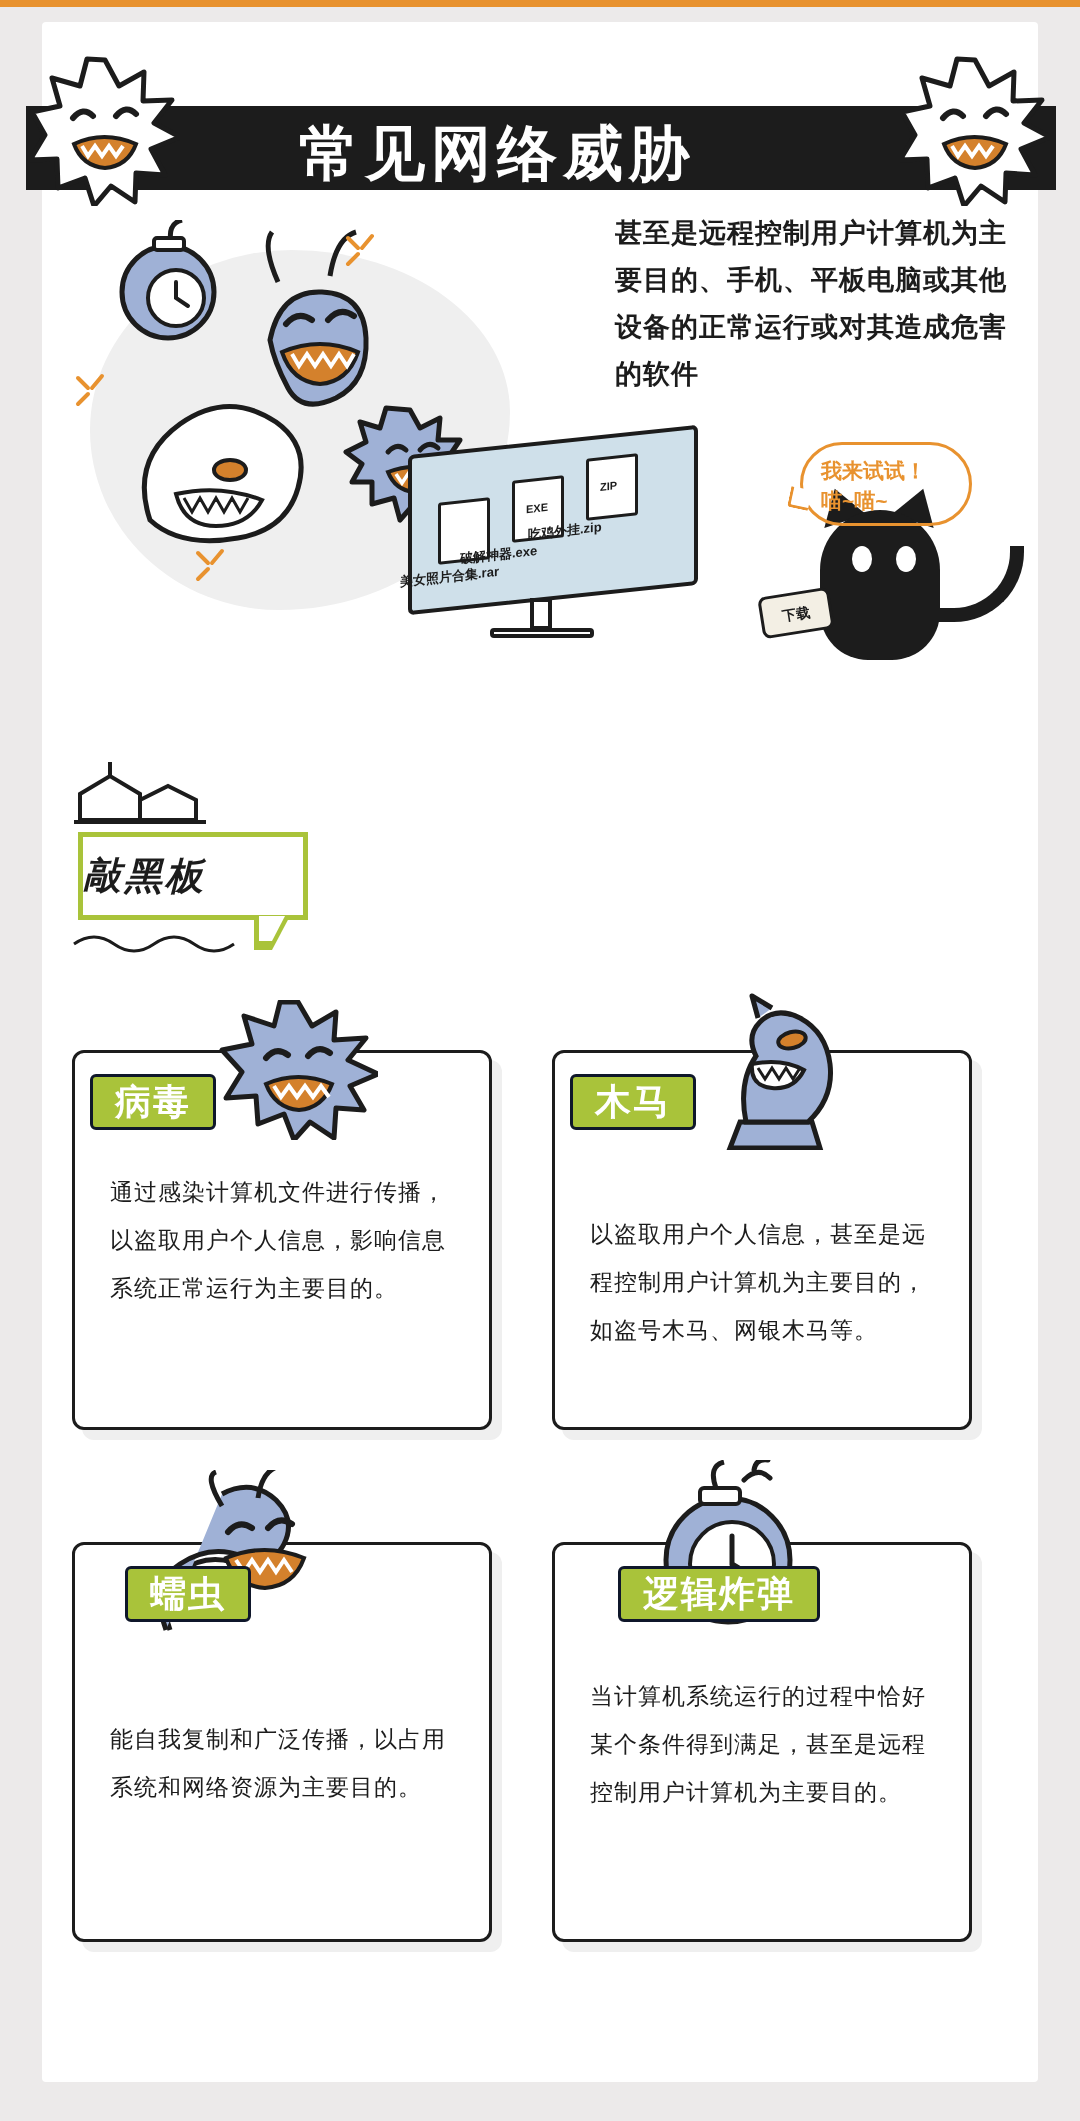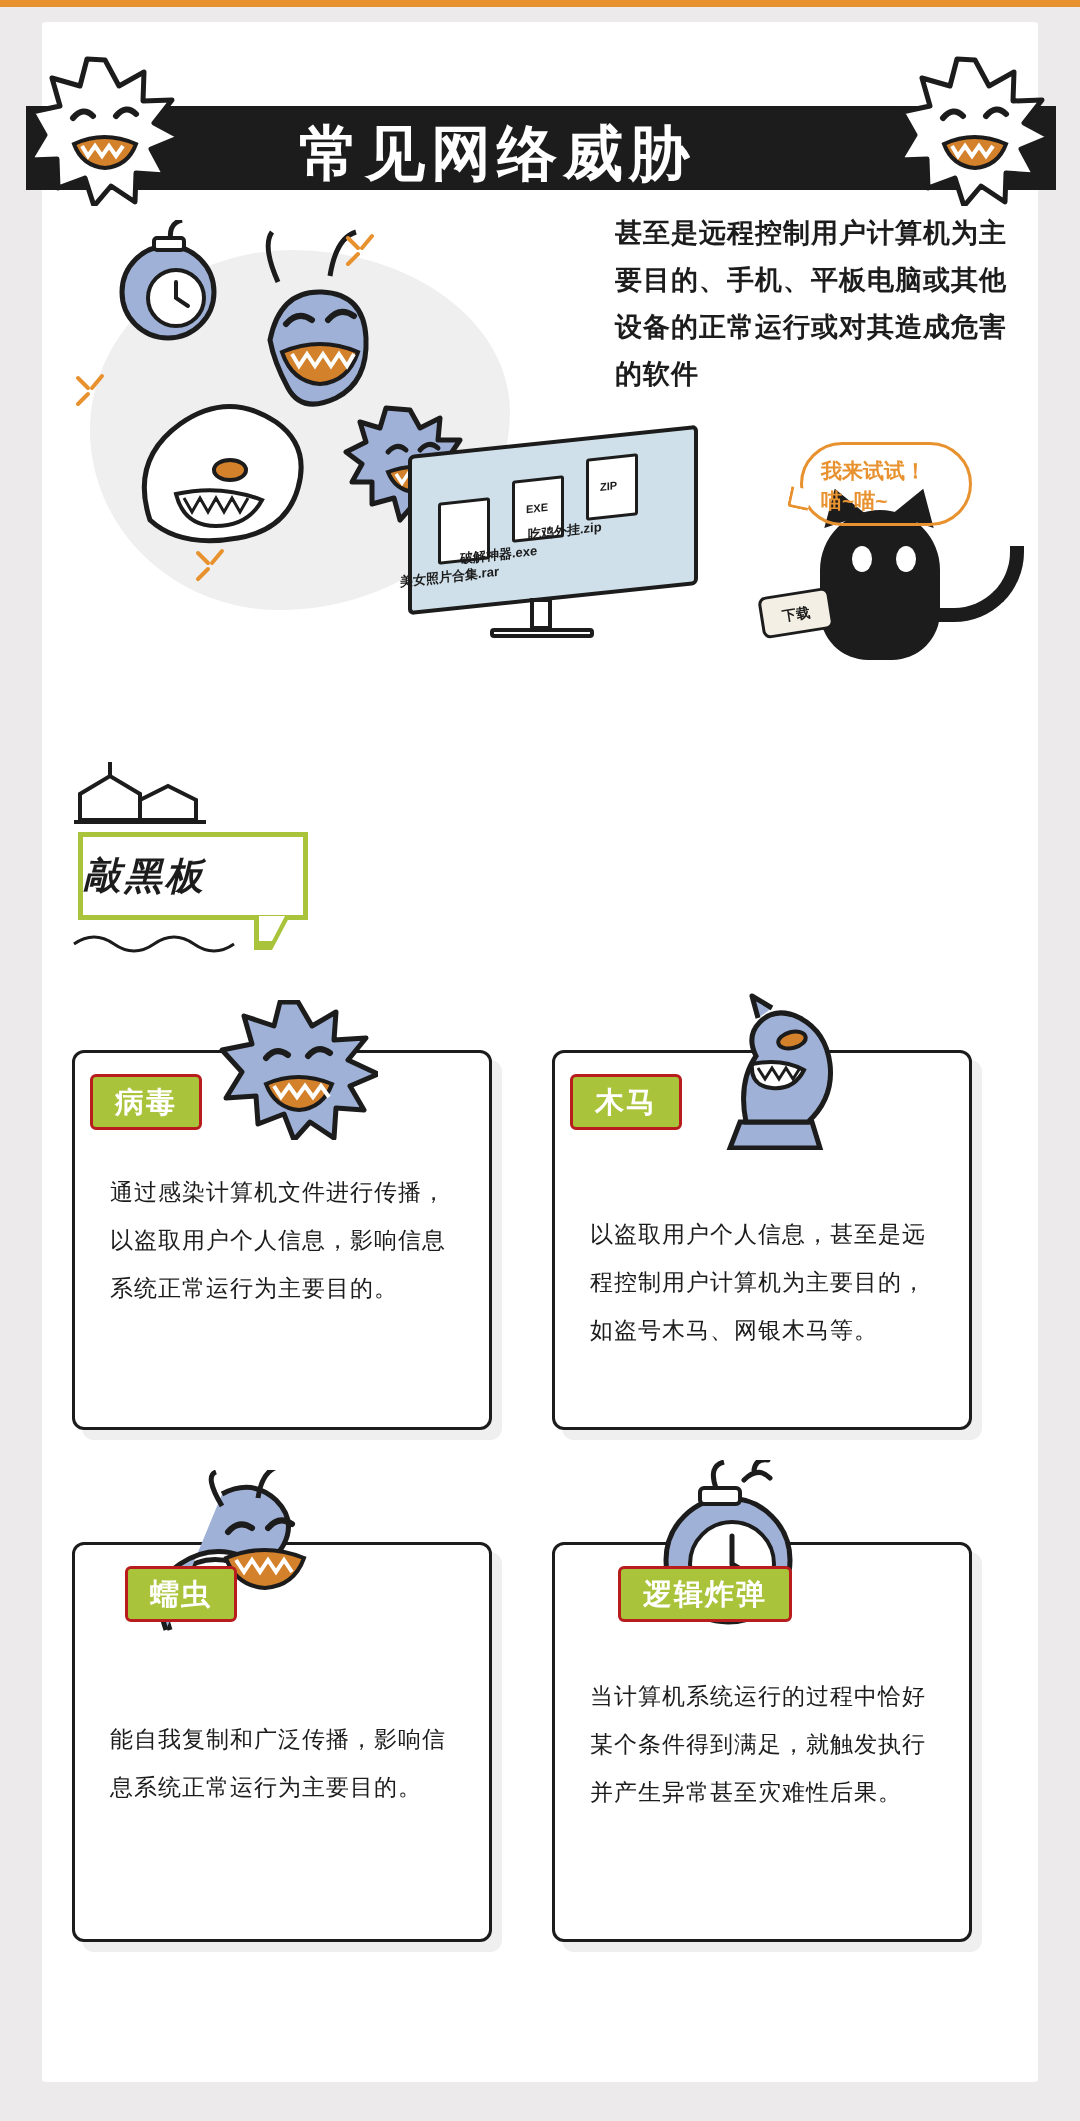--- a/index.html
+++ b/index.html
@@ -268,24 +268,24 @@
   .tile-1 { left: 72px; top: 1050px; height: 380px; }
   .tile-2 { left: 552px; top: 1050px; height: 380px; }
   .tile-3 { left: 72px; top: 1542px; height: 400px; }
   .tile-4 { left: 552px; top: 1542px; height: 400px; }
 
   .tag {
     position: absolute;
     height: 56px;
     padding: 0 22px;
     background: #a9c33a;
-    border: 3px solid #b91c1c;
+    border: 3px solid #0f172a;
     border-radius: 6px;
     color: #ffffff;
-    font-size: 29px;
+    font-size: 36px;
     font-weight: bold;
     line-height: 50px;
     letter-spacing: 2px;
     z-index: 4;
     white-space: nowrap;
   }
   .tag-1 { left: 90px; top: 1074px; }
   .tag-2 { left: 570px; top: 1074px; }
   .tag-3 { left: 90px; top: 1566px; margin-left: 35px; }
   .tag-4 { left: 570px; top: 1566px; margin-left: 48px; }
@@ -460,27 +460,27 @@
     <path d="M40 160 q-14 -40 10 -58 q24 -18 52 -10 q28 8 40 -14 q12 -22 -6 -38" stroke="#1c1c1c" stroke-width="5" fill="none"></path>
     <path d="M36 160 q-16 -46 14 -66 q30 -20 62 -8 q30 12 42 -12 q12 -24 -8 -44 q-24 -22 -54 -6" fill="#9fb1d6" stroke="#1c1c1c" stroke-width="5"></path>
     <path d="M92 36 q-18 -30 -6 -34" stroke="#1c1c1c" stroke-width="5" fill="none"></path>
     <path d="M128 28 q4 -28 22 -32" stroke="#1c1c1c" stroke-width="5" fill="none"></path>
     <path d="M98 62 q11 -13 24 -4" stroke="#1c1c1c" stroke-width="6" fill="none" stroke-linecap="round"></path>
     <path d="M138 58 q11 -13 24 -4" stroke="#1c1c1c" stroke-width="6" fill="none" stroke-linecap="round"></path>
     <path d="M96 88 q38 -16 78 0 q-10 28 -39 30 q-29 -2 -39 -30 z" fill="#d4812c" stroke="#1c1c1c" stroke-width="4"></path>
     <path d="M106 90 l8 12 l8 -12 l8 12 l8 -12 l8 12 l8 -12 l8 12" stroke="#ffffff" stroke-width="4" fill="none"></path>
   </svg>
   <div class="tag tag-3">蠕虫</div>
-  <div class="tile-body body-3">能自我复制和广泛传播，影响信息系统正常运行为主要目的。</div>
+  <div class="tile-body body-3">能自我复制和广泛传播，以占用系统和网络资源为主要目的。</div>
 
   <div class="tile tile-4"></div>
   <svg class="creature c4" viewBox="0 0 200 170">
     <circle cx="108" cy="100" r="62" fill="#9fb1d6" stroke="#1c1c1c" stroke-width="5"></circle>
     <circle cx="112" cy="104" r="42" fill="#ffffff" stroke="#1c1c1c" stroke-width="4"></circle>
     <path d="M112 76 v28 l20 12" stroke="#1c1c1c" stroke-width="5" fill="none" stroke-linecap="round"></path>
     <rect x="80" y="28" width="40" height="16" rx="4" fill="#ffffff" stroke="#1c1c1c" stroke-width="4"></rect>
     <path d="M96 28 q-8 -22 8 -26" stroke="#1c1c1c" stroke-width="5" fill="none"></path>
     <path d="M124 20 q14 -14 26 -2 M134 10 q2 -12 14 -10" stroke="#1c1c1c" stroke-width="5" fill="none" stroke-linecap="round"></path>
   </svg>
   <div class="tag tag-4">逻辑炸弹</div>
-  <div class="tile-body body-4">当计算机系统运行的过程中恰好某个条件得到满足，就触发执行并产生异常甚至灾难性后果。</div>
+  <div class="tile-body body-4">当计算机系统运行的过程中恰好某个条件得到满足，甚至是远程控制用户计算机为主要目的。</div>
 
 </div>
 
 </body></html>

